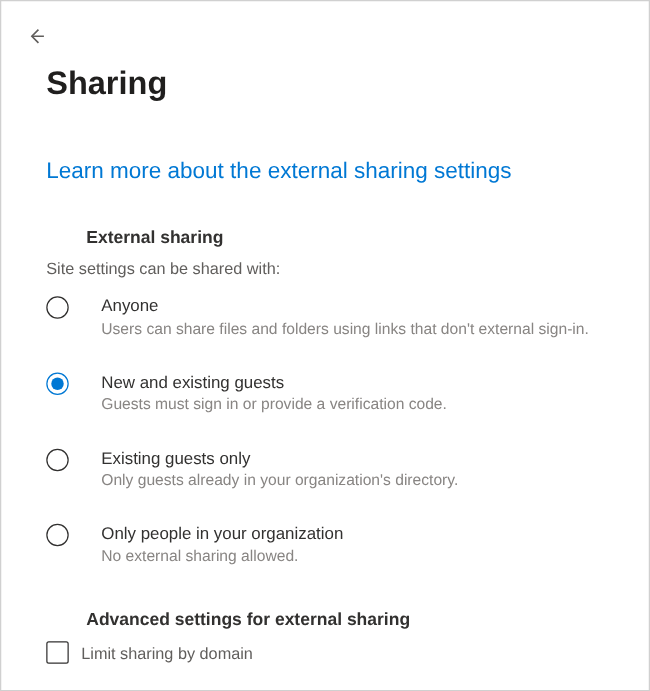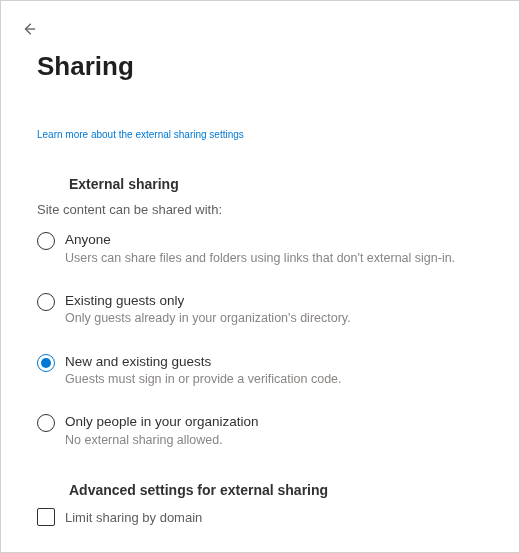--- a/index.html
+++ b/index.html
@@ -45,42 +45,42 @@
       margin-bottom: 42px;
     }
     .intro {
       font-size: 13px;
       color: #605e5c;
       line-height: 1.4;
     }
     .learn-more {
       color: #0078d4;
       text-decoration: none;
-      font-size: 10px;
+      font-size: 18px;
       display: inline-block;
       margin-top: 2px;
       cursor: pointer;
     }
     .section-heading {
       font-size: 14px;
       font-weight: 600;
       color: #323130;
       margin-top: 34px;
       margin-bottom: 10px;
       padding-left: 32px;
     }
     .subtext {
       font-size: 13px;
       color: #605e5c;
       margin-bottom: 14px;
     }
     .radio-item {
       display: flex;
       align-items: flex-start;
-      gap: 10px;
+      gap: 26px;
       margin-bottom: 26px;
       cursor: pointer;
     }
     .radio-circle {
       width: 18px;
       height: 18px;
       border-radius: 50%;
       border: 1px solid #323130;
       flex-shrink: 0;
       margin-top: 1px;
@@ -143,43 +143,43 @@
     <path d="M4 8 L15 8"></path>
   </svg>
 </div>
 
 <div class="content">
   <h1 class="page-title">Sharing</h1>
 
   <a class="learn-more">Learn more about the external sharing settings</a>
 
   <div class="section-heading">External sharing</div>
-  <div class="subtext">Site content can be shared with:</div>
+  <div class="subtext">Site settings can be shared with:</div>
 
   <div class="radio-item">
     <div class="radio-circle"></div>
     <div class="radio-text">
       <div class="radio-label">Anyone</div>
       <div class="radio-desc">Users can share files and folders using links that don't external sign-in.</div>
     </div>
   </div>
 
   <div class="radio-item">
+    <div class="radio-circle selected"></div>
+    <div class="radio-text">
+      <div class="radio-label">New and existing guests</div>
+      <div class="radio-desc">Guests must sign in or provide a verification code.</div>
+    </div>
+  </div>
+
+  <div class="radio-item">
     <div class="radio-circle"></div>
     <div class="radio-text">
       <div class="radio-label">Existing guests only</div>
       <div class="radio-desc">Only guests already in your organization's directory.</div>
-    </div>
-  </div>
-
-  <div class="radio-item">
-    <div class="radio-circle selected"></div>
-    <div class="radio-text">
-      <div class="radio-label">New and existing guests</div>
-      <div class="radio-desc">Guests must sign in or provide a verification code.</div>
     </div>
   </div>
 
   <div class="radio-item">
     <div class="radio-circle"></div>
     <div class="radio-text">
       <div class="radio-label">Only people in your organization</div>
       <div class="radio-desc">No external sharing allowed.</div>
     </div>
   </div>

